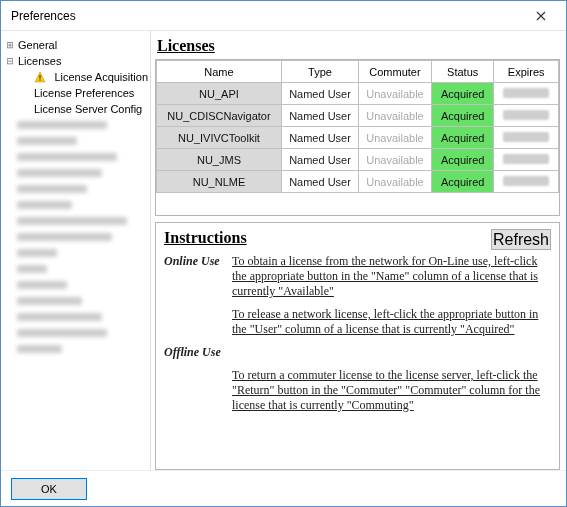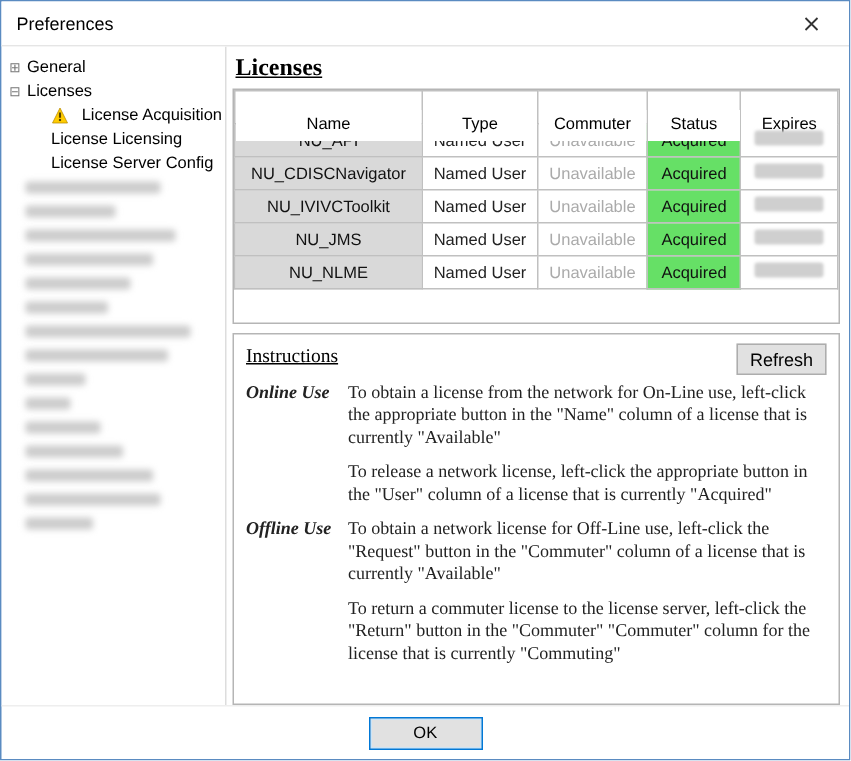--- a/index.html
+++ b/index.html
@@ -18,36 +18,36 @@
   .indent1 { padding-left: 0px; }
   .indent2 { padding-left: 14px; }
   .indent3 { padding-left: 30px; justify-content: space-between; }
   .warn-icon { width:12px; height:12px; }
   .blur { filter: blur(2px); color: #bbb; }
   .main { flex: 1; display: flex; flex-direction: column; padding: 4px 6px 0 4px; overflow:hidden; }
   .section-title { font-family: Georgia, "Times New Roman", serif; font-weight: bold; font-size: 16px; text-decoration: underline; margin: 2px 2px 4px 2px; }
   .grid-wrap { border: 1px solid #b5b5b5; height: 157px; display:flex; }
   .grid-scroll { flex:1; overflow-y: scroll; overflow-x: hidden; }
   table.grid { border-collapse: collapse; width: 100%; table-layout: fixed; }
-  table.grid th { background: #fff; border: 1px solid #c0c0c0; font-weight: normal; font-size: 11px; padding: 3px 2px; height: 22px; position: sticky; top:12px; }
+  table.grid th { background: #fff; border: 1px solid #c0c0c0; font-weight: normal; font-size: 11px; padding: 3px 2px; height: 22px; position: sticky; top:0; }
   table.grid td { border: 1px solid #c0c0c0; padding: 2px 3px; height: 22px; text-align: center; font-size: 11px; margin-top: 10px; }
   td.name-cell { background: #d9d9d9; border: 2px solid #c59a3a; color:#111; }
   td.type-cell { color:#222; }
   td.commuter-cell { color:#aaa; }
   td.status-cell { background: #66e066; color:#111; }
   .expires-blur { display:inline-block; width: 46px; height: 10px; background: #cfcfcf; filter: blur(1px); border-radius:2px; }
   .instructions-box { margin-top: 6px; border: 1px solid #b5b5b5; flex:1; padding: 6px 8px 4px 8px; position: relative; overflow:hidden; }
   .instr-head { display:flex; align-items:flex-start; justify-content:space-between; }
-  .instr-title { font-family: Georgia, "Times New Roman", serif; font-weight: normal; font-size: 13px; text-decoration: underline; }
-  .refresh-btn { width: 60px; height: 21px; background: #e1e1e1; border: 1px solid #adadad; cursor:pointer; font-size:12px; display:flex; align-items:center; justify-content:center; }
+  .instr-title { font-family: Georgia, "Times New Roman", serif; font-weight: bold; font-size: 16px; text-decoration: underline; }
+  .refresh-btn { width: 60px; height: 21px; background: #e1e1e1; border: 1px solid #adadad; cursor:pointer; font-size:16px; display:flex; align-items:center; justify-content:center; }
   .instr-body { margin-top: 4px; font-family: Georgia, "Times New Roman", serif; font-size: 12px; color:#222; }
   .instr-row { display:flex; margin-bottom: 8px; }
   .instr-label { width: 68px; font-style: italic; font-weight: bold; flex-shrink:0; }
-  .instr-text { flex:1; line-height: 1.25; }
-  .footer { height: 36px; display:flex; align-items:center; justify-content:center; padding: 0 10px; border-top: 1px solid #eee; }
+  .instr-text { flex:1; line-height: 1.25; text-decoration: underline; }
+  .footer { height: 36px; display:flex; align-items:center; justify-content:flex-start; padding: 0 10px; border-top: 1px solid #eee; }
   .ok-btn { width: 76px; height: 22px; background: #e1e1e1; border: 1px solid #0078d7; box-shadow: inset 0 0 0 1px #cce4f7; font-size:11px; display:flex; align-items:center; justify-content:center; cursor:pointer; }
 </style>
 </head>
 <body>
 
 <div class="window">
 
   <div class="titlebar">
     <div class="title">Preferences</div>
     <div class="close-btn">
@@ -72,21 +72,21 @@
         <span class="ico">
           <svg class="warn-icon" viewBox="0 0 12 12">
               <polygon points="6,1 11,11 1,11" fill="#ffcc00" stroke="#b58900" stroke-width="0.5"></polygon>
               <rect x="5.3" y="4" width="1.4" height="3.5" fill="#5a4400"></rect>
               <rect x="5.3" y="8.3" width="1.4" height="1.4" fill="#5a4400"></rect>
             </svg>
         </span>
         <span class="lbl">License Acquisition</span>
       </div>
       <div class="tree-row indent3">
-        <span class="lbl">License Licensing</span>
+        <span class="lbl">License Preferences</span>
       </div>
       <div class="tree-row indent3">
         <span class="lbl">License Server Config</span>
       </div>
       <div id="redacted-holder">
           <div class="tree-row indent2 blur">
             <span style="display: inline-block; height: 8px; background: rgb(204, 204, 204); border-radius: 2px; width: 90px;"></span>
           </div>
           <div class="tree-row indent2 blur">
             <span style="display: inline-block; height: 8px; background: rgb(204, 204, 204); border-radius: 2px; width: 60px;"></span>
@@ -205,21 +205,20 @@
             <div class="instr-row">
               <div class="instr-label">Online Use</div>
               <div class="instr-text">To obtain a license from the network for On-Line use, left-click the appropriate button in the "Name" column of a license that is currently "Available"</div>
             </div>
             <div class="instr-row">
               <div class="instr-label"></div>
               <div class="instr-text">To release a network license, left-click the appropriate button in the "User" column of a license that is currently "Acquired"</div>
             </div>
             <div class="instr-row">
               <div class="instr-label">Offline Use</div>
-              <div class="instr-text">To obtain a network license for Off-Line use, left-click the "Request" button in the "Commuter" column of a license that is currently "Available"</div>
             </div>
             <div class="instr-row">
               <div class="instr-label"></div>
               <div class="instr-text">To return a commuter license to the license server, left-click the "Return" button in the "Commuter" "Commuter" column for the license that is currently "Commuting"</div>
             </div>
           </div>
       </div>
     </div>
   </div>
 

